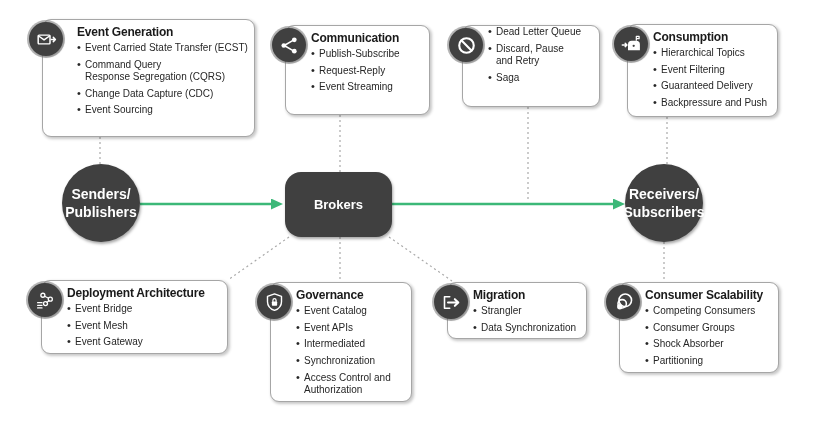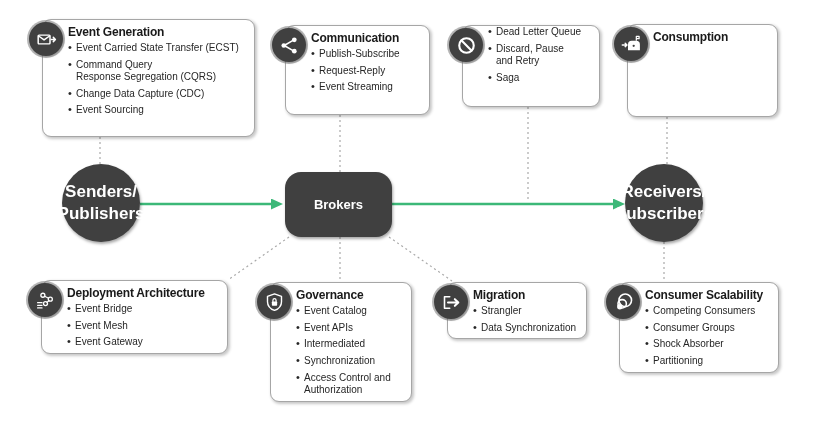--- a/index.html
+++ b/index.html
@@ -41,21 +41,21 @@
   .card-list{list-style:none;margin:0 3px 0 25px;padding:0;}
   .card-list li{
     position:relative;padding-left:8px;margin-bottom:4.5px;
     font-size:10px;line-height:1.22;color:var(--item-text,#262626);white-space:pre-line;
   }
   .card-list li::before{content:"•";position:absolute;left:0;top:-1px;font-size:11px;color:var(--item-text,#262626);}
   
   .node-circle{
     position:absolute;z-index:2;width:78px;height:78px;border-radius:50%;
     background:var(--node-dark,#404040);color:#fff;display:flex;align-items:center;justify-content:center;
-    text-align:center;font-size:17px;font-weight:bold;line-height:1.3;white-space:pre-line;
+    text-align:center;font-size:14px;font-weight:bold;line-height:1.3;white-space:pre-line;
     box-shadow:1px 2px 3px rgba(0,0,0,0.35);
   }
   .node-rect{
     position:absolute;z-index:2;left:285px;top:172px;width:107px;height:65px;border-radius:16px;
     background:var(--node-dark,#404040);color:#fff;display:flex;align-items:center;justify-content:center;
     font-size:13px;font-weight:bold;box-shadow:1px 2px 3px rgba(0,0,0,0.35);
   }
   .ico{stroke:#fff;fill:none;stroke-width:1.7;stroke-linecap:round;stroke-linejoin:round;}
   .ico-fill{fill:#fff;stroke:none;}
 </style>
@@ -87,21 +87,21 @@
 Publishers</span>
   </div>
   <div class="node-rect">
     <span>Brokers</span>
   </div>
   <div class="node-circle" style="left:625px;top:164px;">
     <span>Receivers/
 Subscribers</span>
   </div>
 
-  <div class="card" style="left:42px;top:19px;width:213px;min-height:118px;">
+  <div class="card" style="left:42px;top:19px;width:213px;min-height:118px;padding-left:9px;">
     <div class="icon-circle">
       <svg viewBox="0 0 24 24">
         <rect class="ico" x="2.5" y="7" width="13.5" height="10" rx="1"></rect>
         <path class="ico" d="M3,8 L9.2,12.5 L15.5,8"></path>
         <path class="ico" d="M17.5,12 H22 M19.8,9.6 L22.2,12 L19.8,14.4"></path>
       </svg>
     </div>
     <h3 class="card-title">Event Generation</h3>
     <ul class="card-list">
       <li>Event Carried State Transfer (ECST)</li>
@@ -147,20 +147,26 @@
   <div class="card" style="left:627px;top:24px;width:151px;min-height:93px;">
     <div class="icon-circle">
       <svg viewBox="0 0 24 24">
         <path class="ico" d="M1.5,12.5 H6.5 M4.8,10.6 L6.8,12.5 L4.8,14.4"></path>
         <path class="ico-fill" d="M8,18.5 V12 a4.3,4.3 0 0 1 4.3,-4.3 h5 a4.3,4.3 0 0 1 4.3,4.3 v6.5 z"></path>
         <path class="ico" style="stroke-width:1.4" d="M17.5,7 V2.8 h3.2 v2.6 h-3.2"></path>
         <circle cx="14.5" cy="13.5" r="1.3" fill="#3f3f3f"></circle>
       </svg>
     </div>
     <h3 class="card-title">Consumption</h3>
+    <ul class="card-list">
+      <li>Hierarchical Topics</li>
+      <li>Event Filtering</li>
+      <li>Guaranteed Delivery</li>
+      <li>Backpressure and Push</li>
+    </ul>
   </div>
 
   <div class="card" style="left:41px;top:280px;width:187px;min-height:71px;">
     <div class="icon-circle">
       <svg viewBox="0 0 24 24">
         <path class="ico" style="stroke-width:1.5" d="M3,14.5 h5 M3,17.5 h5 M3,20.5 h5"></path>
         <circle class="ico" style="stroke-width:1.5" cx="9" cy="6" r="2.3"></circle>
         <circle class="ico" style="stroke-width:1.5" cx="17.5" cy="10.5" r="2.3"></circle>
         <circle class="ico" style="stroke-width:1.5" cx="12" cy="15.5" r="2.3"></circle>
         <path class="ico" style="stroke-width:1.3" d="M11,7.1 L15.5,9.5 M16.3,12.3 L13.4,13.9"></path>

